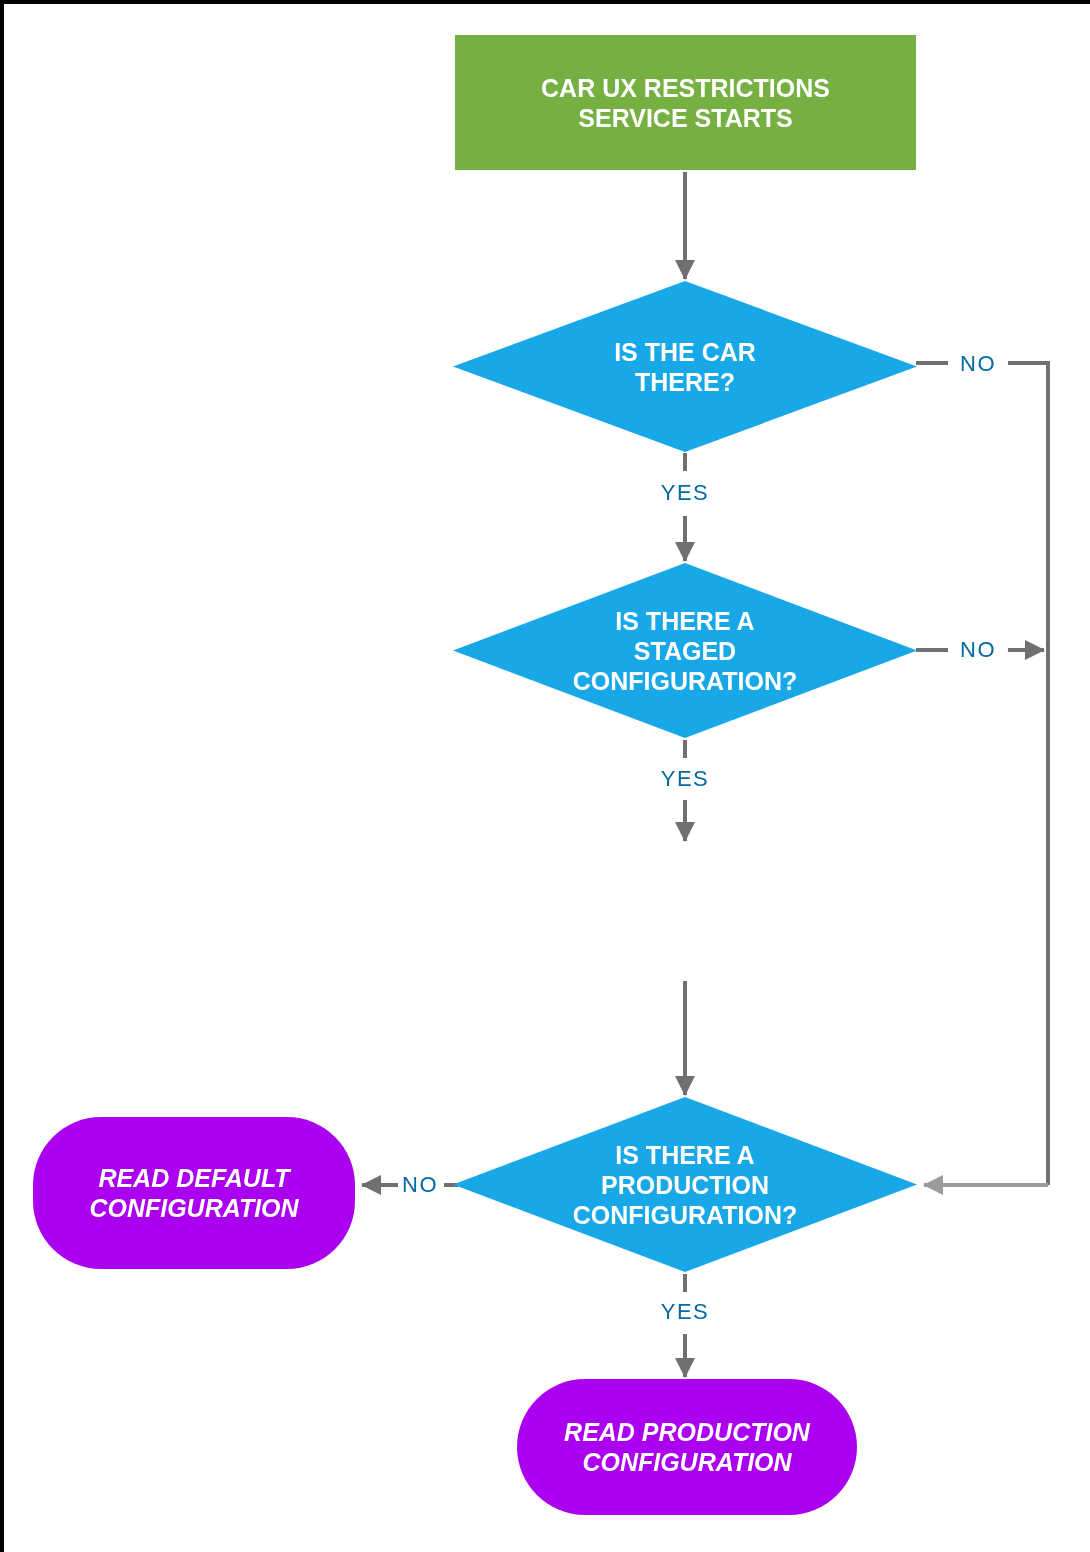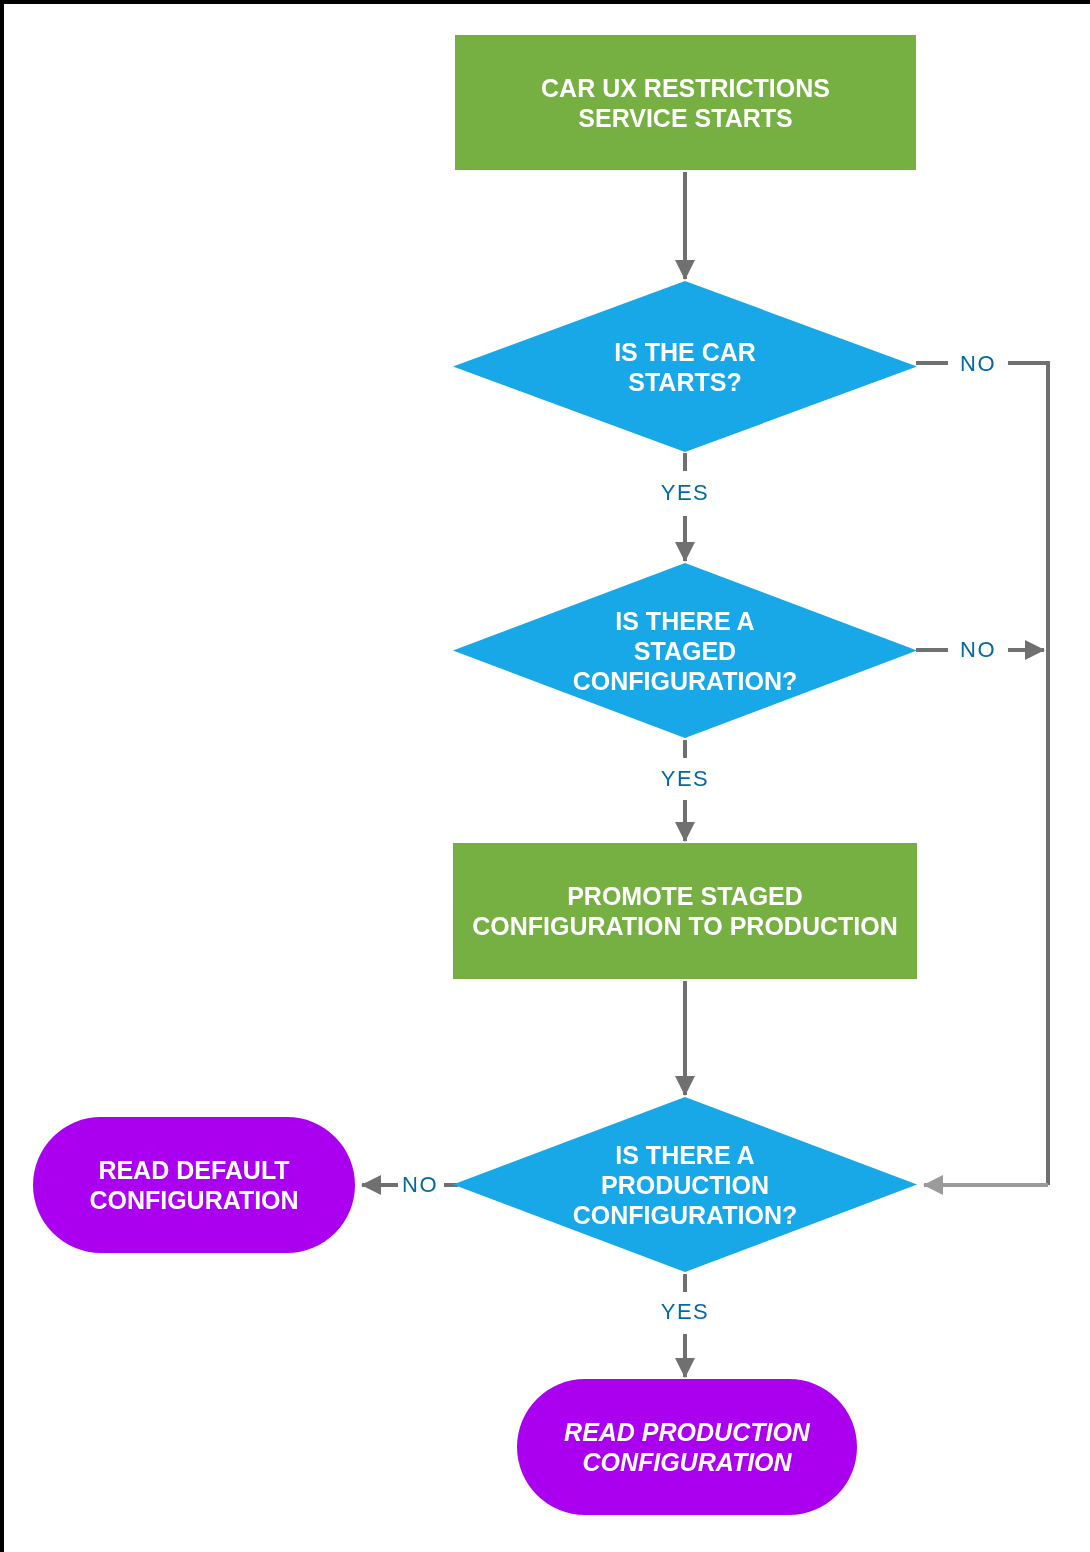--- a/index.html
+++ b/index.html
@@ -88,41 +88,37 @@
     <path class="wire" d="M1008 650 L1044 650" marker-end="url(#ah-dark)"></path>
   </svg>
 
   <div class="node process" style="left:455px; top:35px; width:461px; height:135px;">
     <div>CAR UX RESTRICTIONS
 SERVICE STARTS</div>
   </div>
 
   <div class="node decision" style="left:453px; top:281px; width:464px; height:171px;">
     <div>IS THE CAR
-STARTS?</div>
+THERE?</div>
   </div>
 
   <div class="node decision" style="left:453px; top:563px; width:464px; height:175px;">
     <div>IS THERE A
 STAGED
 CONFIGURATION?</div>
   </div>
 
-  <div class="node process" style="left:453px; top:843px; width:464px; height:136px;">
-    <div>PROMOTE STAGED
-CONFIGURATION TO PRODUCTION</div>
-  </div>
 
   <div class="node decision" style="left:453px; top:1097px; width:464px; height:175px;">
     <div>IS THERE A
 PRODUCTION
 CONFIGURATION?</div>
   </div>
 
-  <div class="node terminal" style="left:33px; top:1117px; width:322px; height:136px;">
+  <div class="node terminal" style="left:33px; top:1117px; width:322px; height:152px;font-style:italic;">
     <div>READ DEFAULT
 CONFIGURATION</div>
   </div>
 
   <div class="node terminal" style="left:517px; top:1379px; width:340px; height:136px;font-style:italic;">
     <div>READ PRODUCTION
 CONFIGURATION</div>
   </div>
 
   <span class="edge-label" style="left:685px; top:493px;">YES</span>

